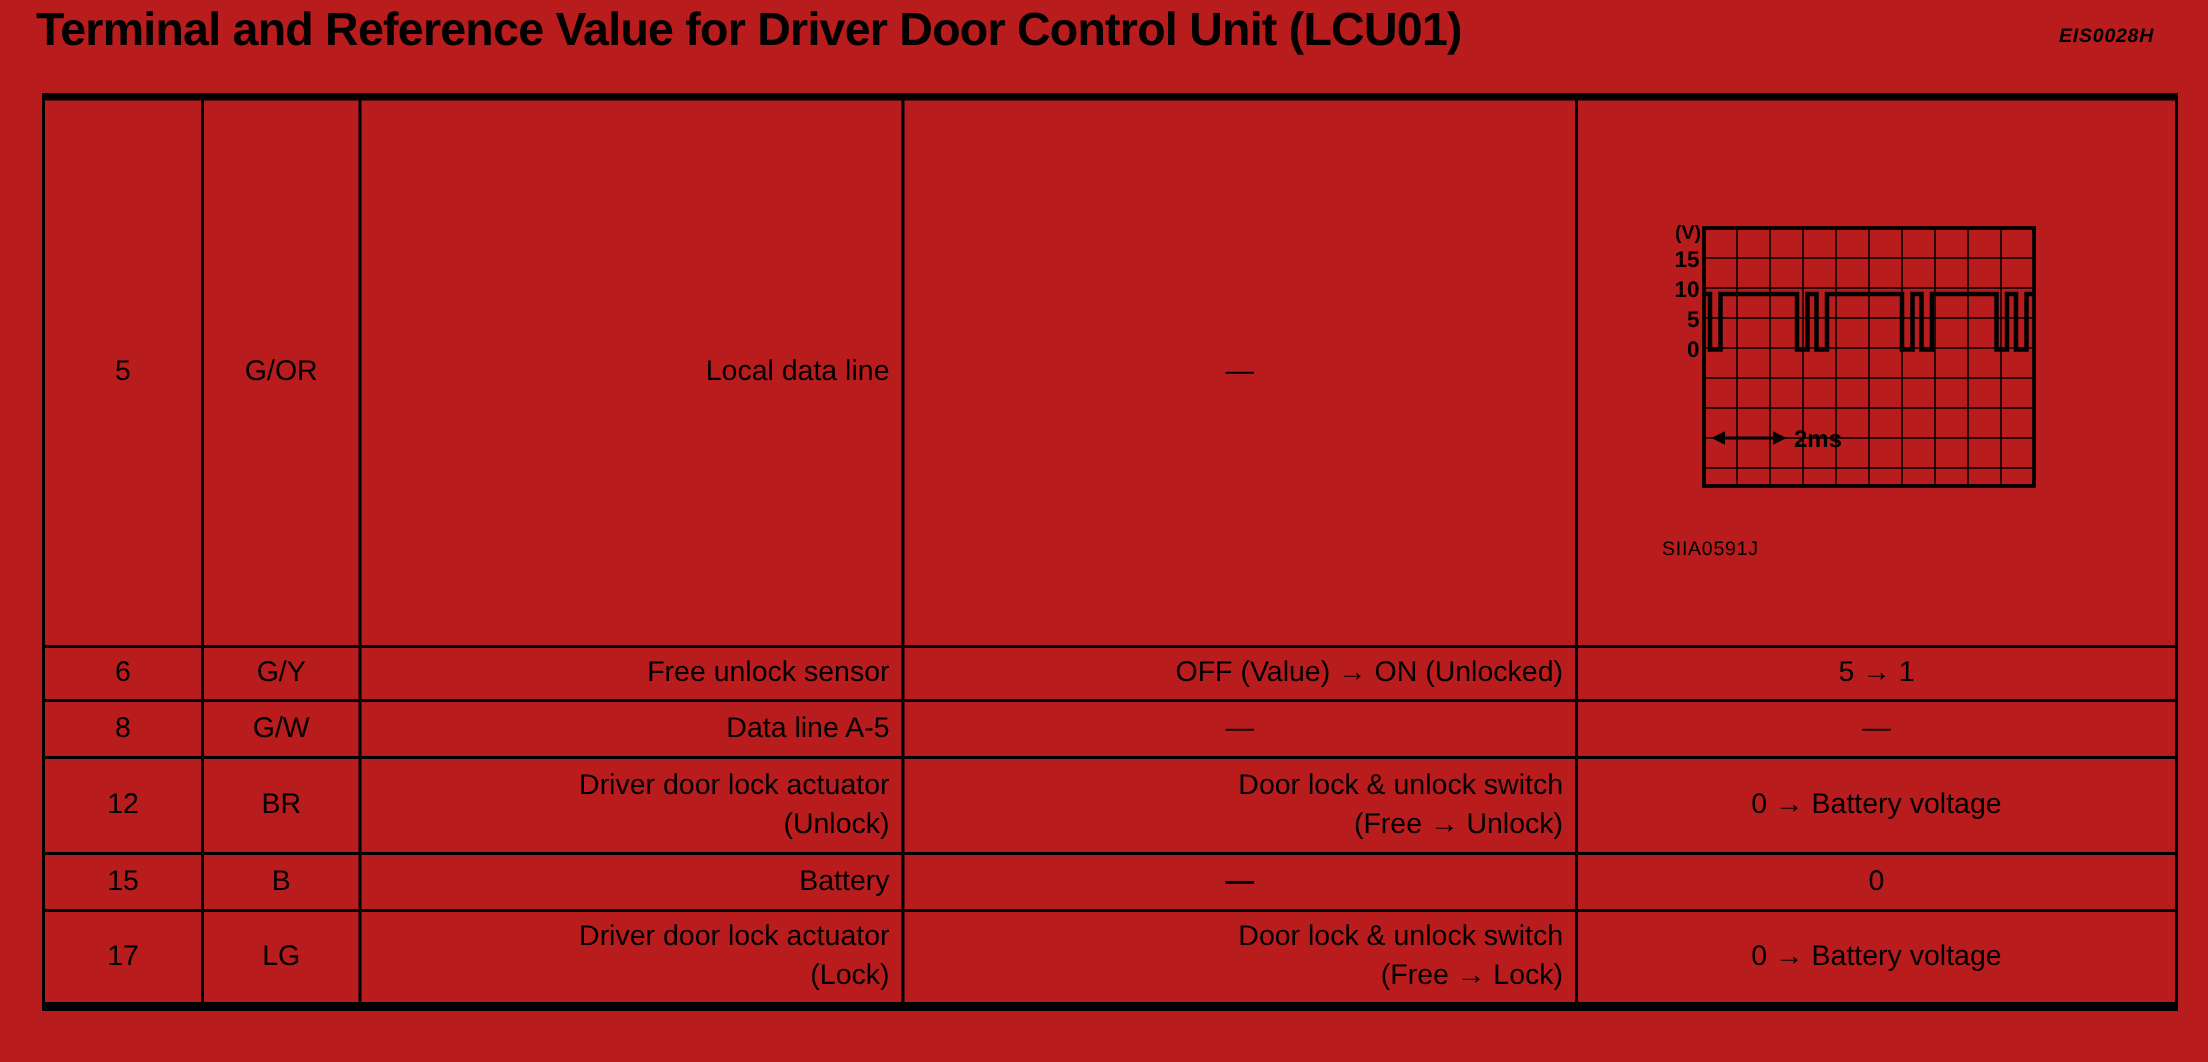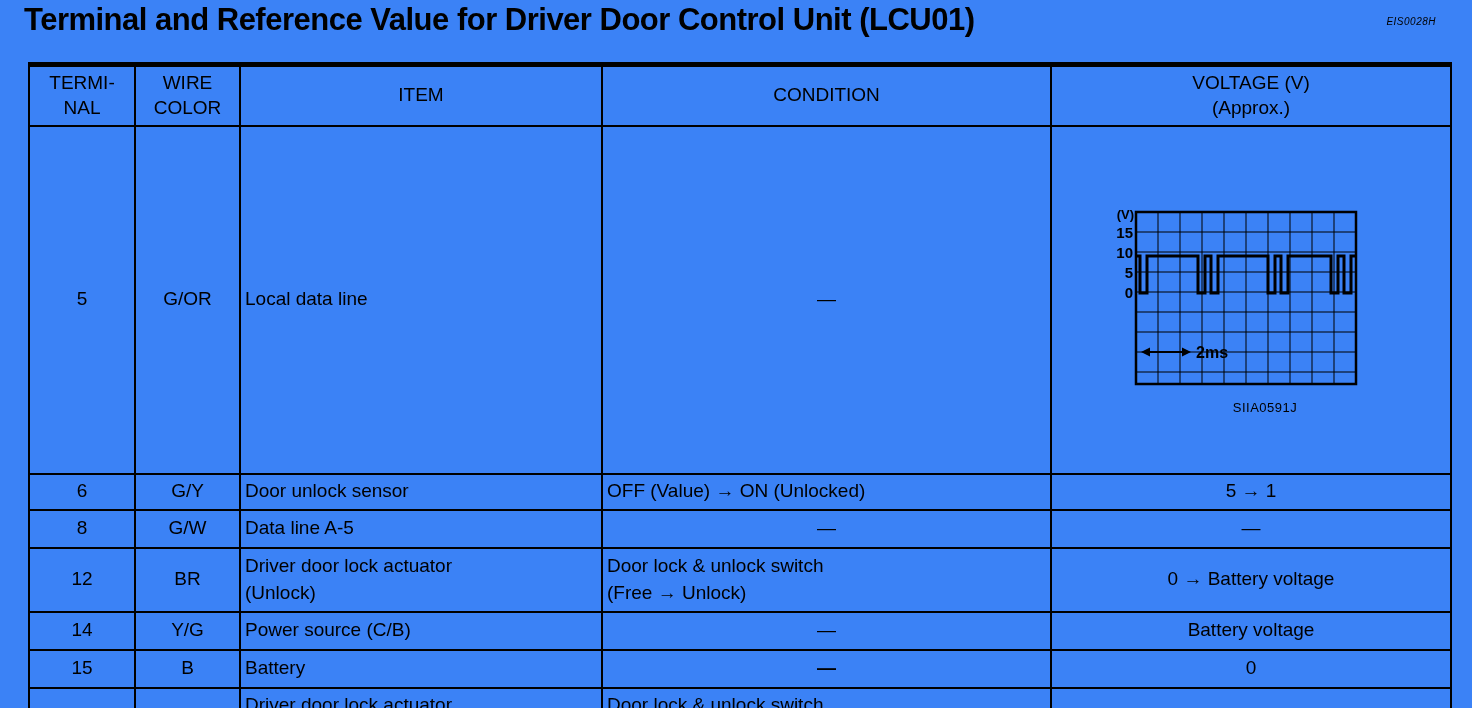--- a/index.html
+++ b/index.html
@@ -1,66 +1,56 @@
 <!DOCTYPE html>
 <html><head>
 <meta charset="utf-8">
 <style>
   html,body{margin:0;padding:0;background:#fff;}
-  .page{position:relative;width:1472px;height:708px;background:#3b82f6;color:#000;
+  .page{position:relative;width:1472px;height:708px;background:#b91c1c;color:#000;
         font-family:"Liberation Sans", sans-serif;overflow:hidden;}
   .title{position:absolute;left:24px;top:2px;font-size:31px;font-weight:700;
          letter-spacing:-0.5px;white-space:nowrap;}
-  .doc-code{position:absolute;right:36px;top:16px;font-size:10px;font-style:italic;
-            font-weight:400;letter-spacing:0.5px;}
+  .doc-code{position:absolute;right:36px;top:16px;font-size:13px;font-style:italic;
+            font-weight:700;letter-spacing:0.5px;}
   table.ref{position:absolute;left:28px;top:62px;width:1422px;border-collapse:collapse;
             table-layout:fixed;border:2px solid #000;border-top-width:5px;border-bottom-width:6px;}
   td,th{border:2px solid #000;font-size:19px;font-weight:400;text-align:center;
         vertical-align:middle;padding:2px 8px;white-space:pre-line;line-height:1.4;}
   th{line-height:1.3;}
-  .al{text-align:left;padding-left:4px;}
+  .al{text-align:right;padding-left:4px;}
   .h-head{height:61px;}
   .h-scope{height:242px;}
   .h-s{height:36px;}
   .h-m{height:38px;}
   .h-d{height:64px;margin-top:36px;}
   .dash-bold{font-weight:700;}
   .scope-cell{vertical-align:top;padding-top:26px;}
   .scope-wrap{width:252px;margin-left:48px;}
-  .scope-caption{text-align:center;font-size:13px;letter-spacing:0.5px;
-                 margin-top:4px;margin-right:-62px;}
+  .scope-caption{text-align:left;font-size:13px;letter-spacing:0.5px;
+                 margin-top:20px;margin-right:-62px;}
   svg text{font-family:"Liberation Sans", sans-serif;font-weight:700;}
 </style>
 </head>
 <body>
 
 <div class="page">
 
   <div class="title">Terminal and Reference Value for Driver Door Control Unit (LCU01)</div>
   <div class="doc-code">EIS0028H</div>
 
   <table class="ref">
     <colgroup>
       <col style="width:106px">
         <col style="width:105px">
         <col style="width:362px">
       <col style="width:449px">
         <col style="width:400px">
     </colgroup>
     <tbody>
-        <tr class="h-head">
-      <th>TERMI-
-NAL</th>
-      <th>WIRE
-COLOR</th>
-      <th>ITEM</th>
-      <th>CONDITION</th>
-      <th>VOLTAGE (V)
-(Approx.)</th>
-    </tr>
 
     <tr class="h-scope">
       <td>5</td>
       <td>G/OR</td>
       <td class="al">Local data line</td>
       <td>—</td>
       <td class="scope-cell">
         <div class="scope-wrap">
           <svg width="252" height="182" viewBox="0 0 252 182">
 
@@ -84,21 +74,21 @@
             <text x="88" y="152" font-size="16">2ms</text>
           </svg>
           <div class="scope-caption">SIIA0591J</div>
         </div>
       </td>
     </tr>
 
     <tr class="h-s">
       <td>6</td>
       <td>G/Y</td>
-      <td class="al">Door unlock sensor</td>
+      <td class="al">Free unlock sensor</td>
       <td class="al">OFF (Value) → ON (Unlocked)</td>
       <td>5 → 1</td>
     </tr>
 
     <tr class="h-m">
       <td>8</td>
       <td>G/W</td>
       <td class="al">Data line A-5</td>
       <td>—</td>
       <td>—</td>
@@ -107,27 +97,20 @@
     <tr class="h-d">
       <td>12</td>
       <td>BR</td>
       <td class="al">Driver door lock actuator
 (Unlock)</td>
       <td class="al">Door lock &amp; unlock switch
 (Free → Unlock)</td>
       <td>0 → Battery voltage</td>
     </tr>
 
-    <tr class="h-m">
-      <td>14</td>
-      <td>Y/G</td>
-      <td class="al">Power source (C/B)</td>
-      <td>—</td>
-      <td>Battery voltage</td>
-    </tr>
 
     <tr class="h-m">
       <td>15</td>
       <td>B</td>
       <td class="al">Battery</td>
       <td class="dash-bold">—</td>
       <td>0</td>
     </tr>
 
     <tr class="h-d">

